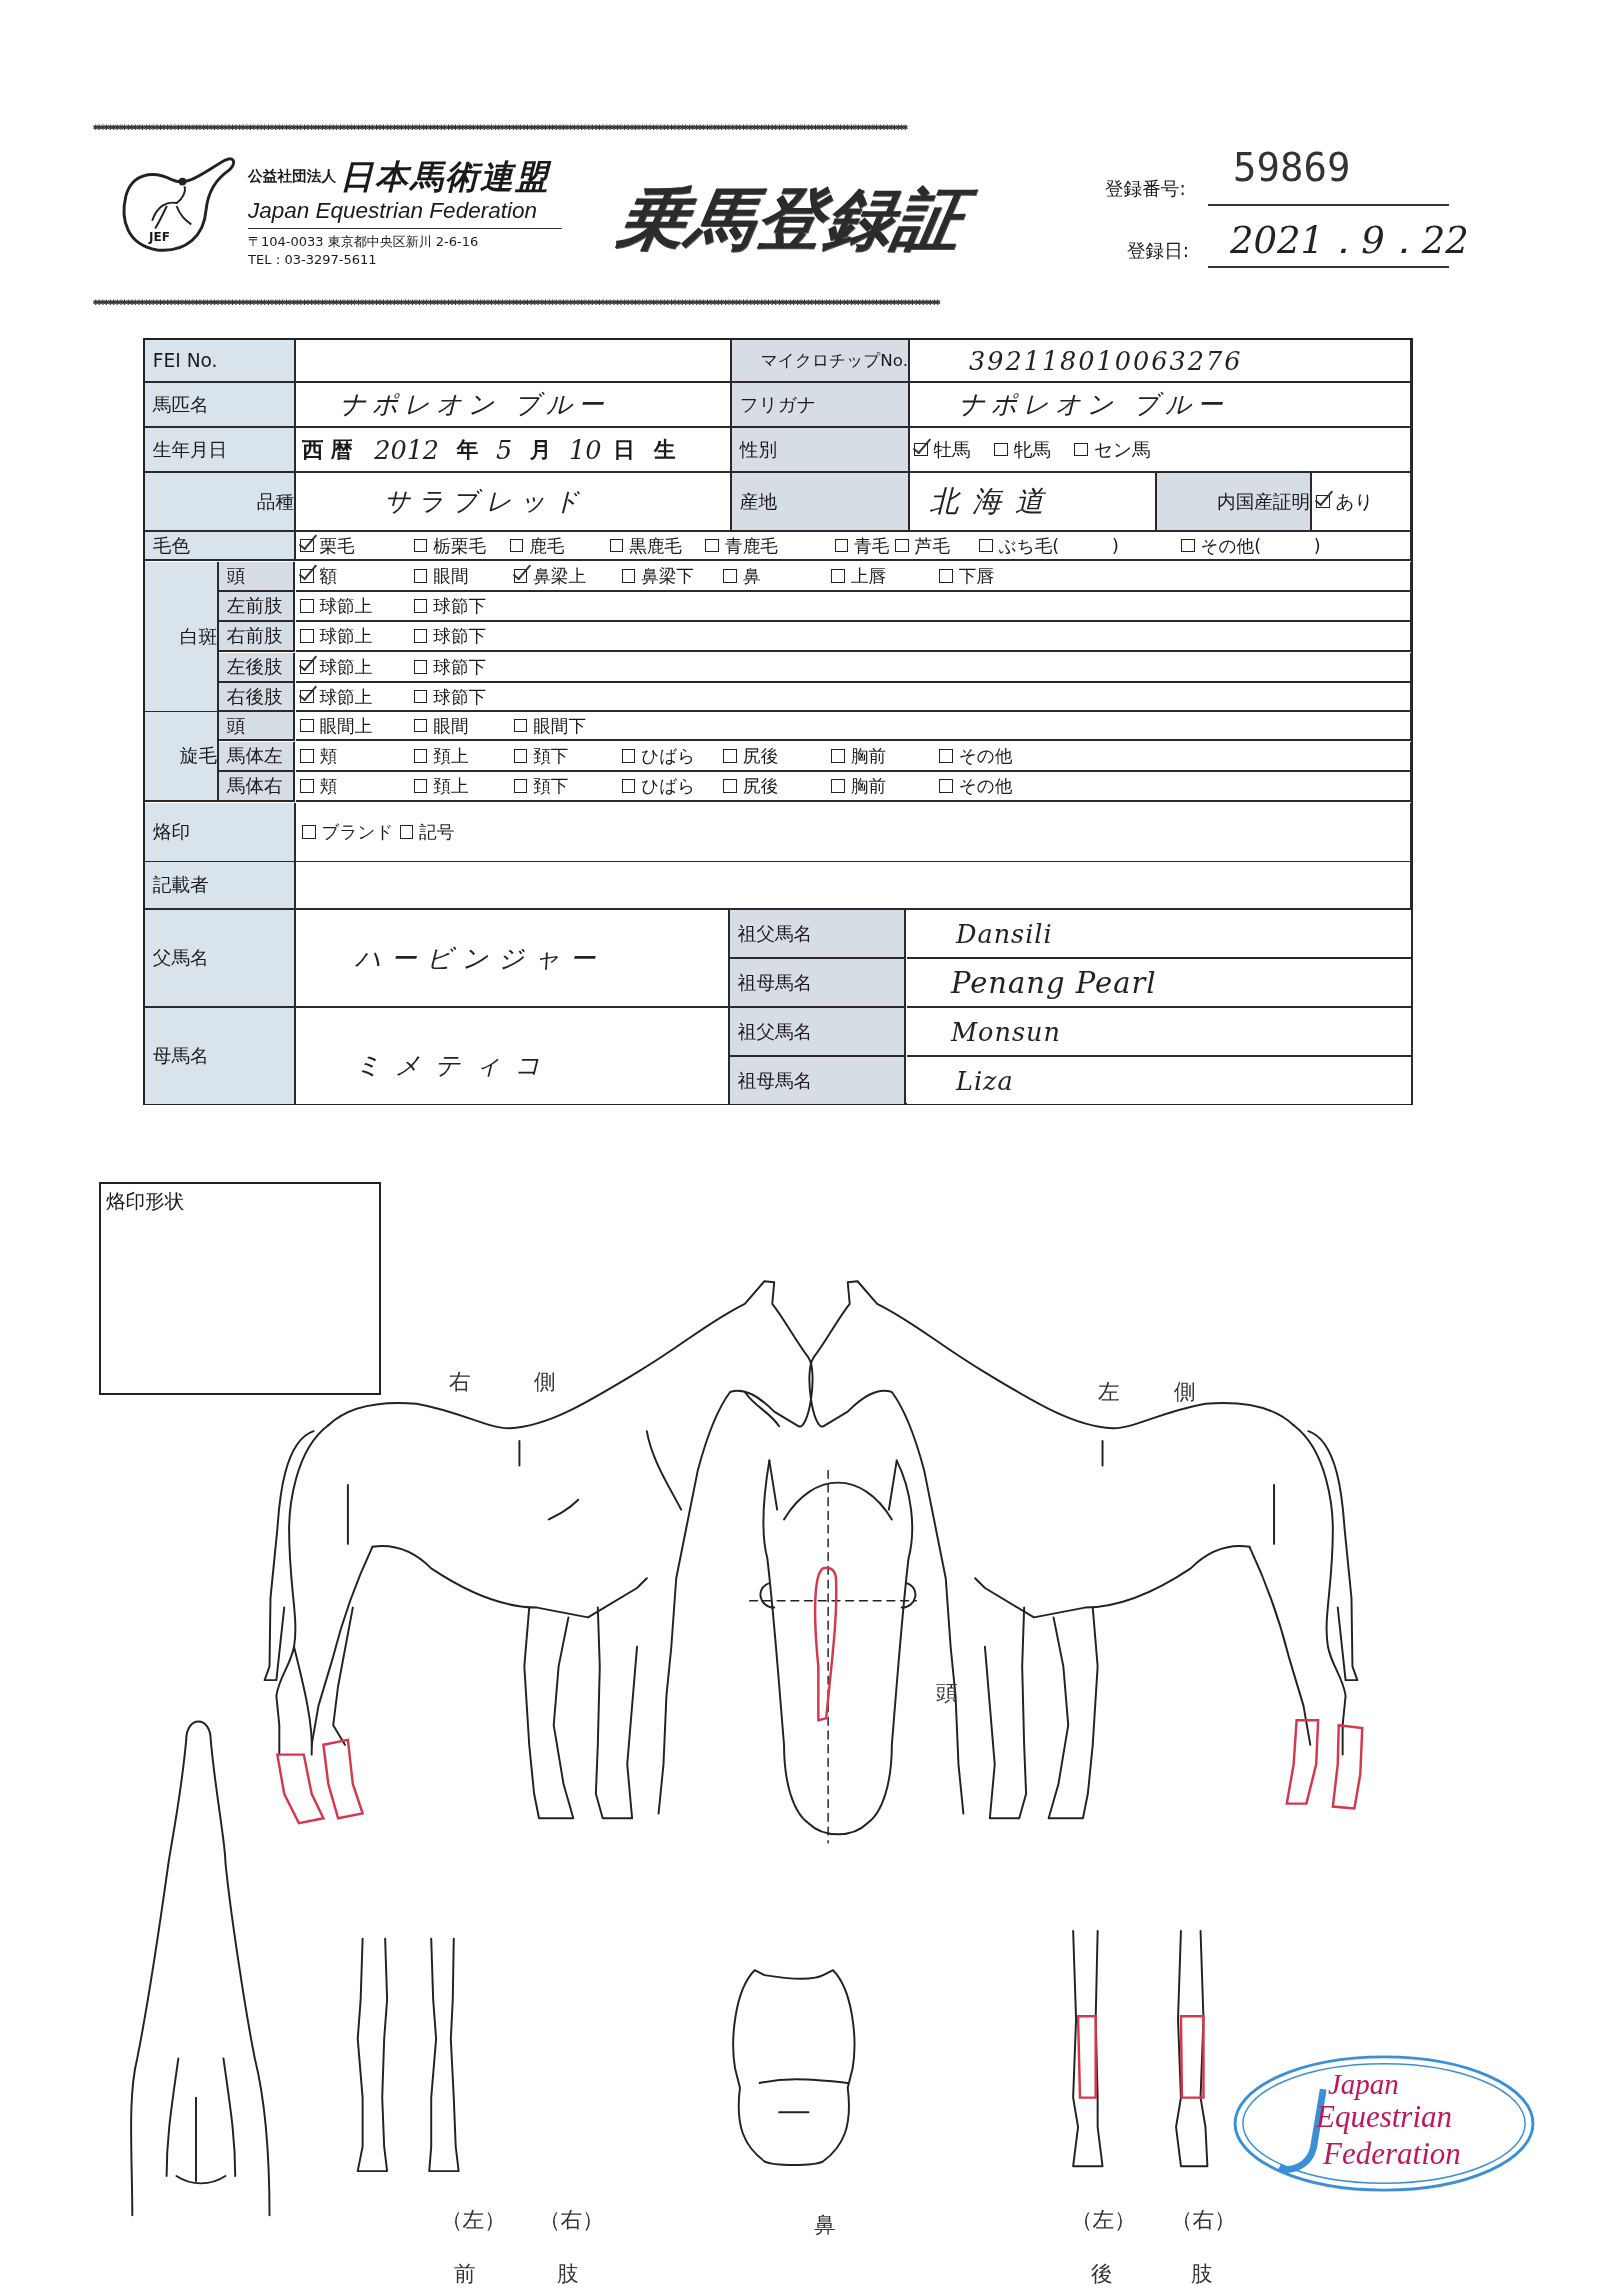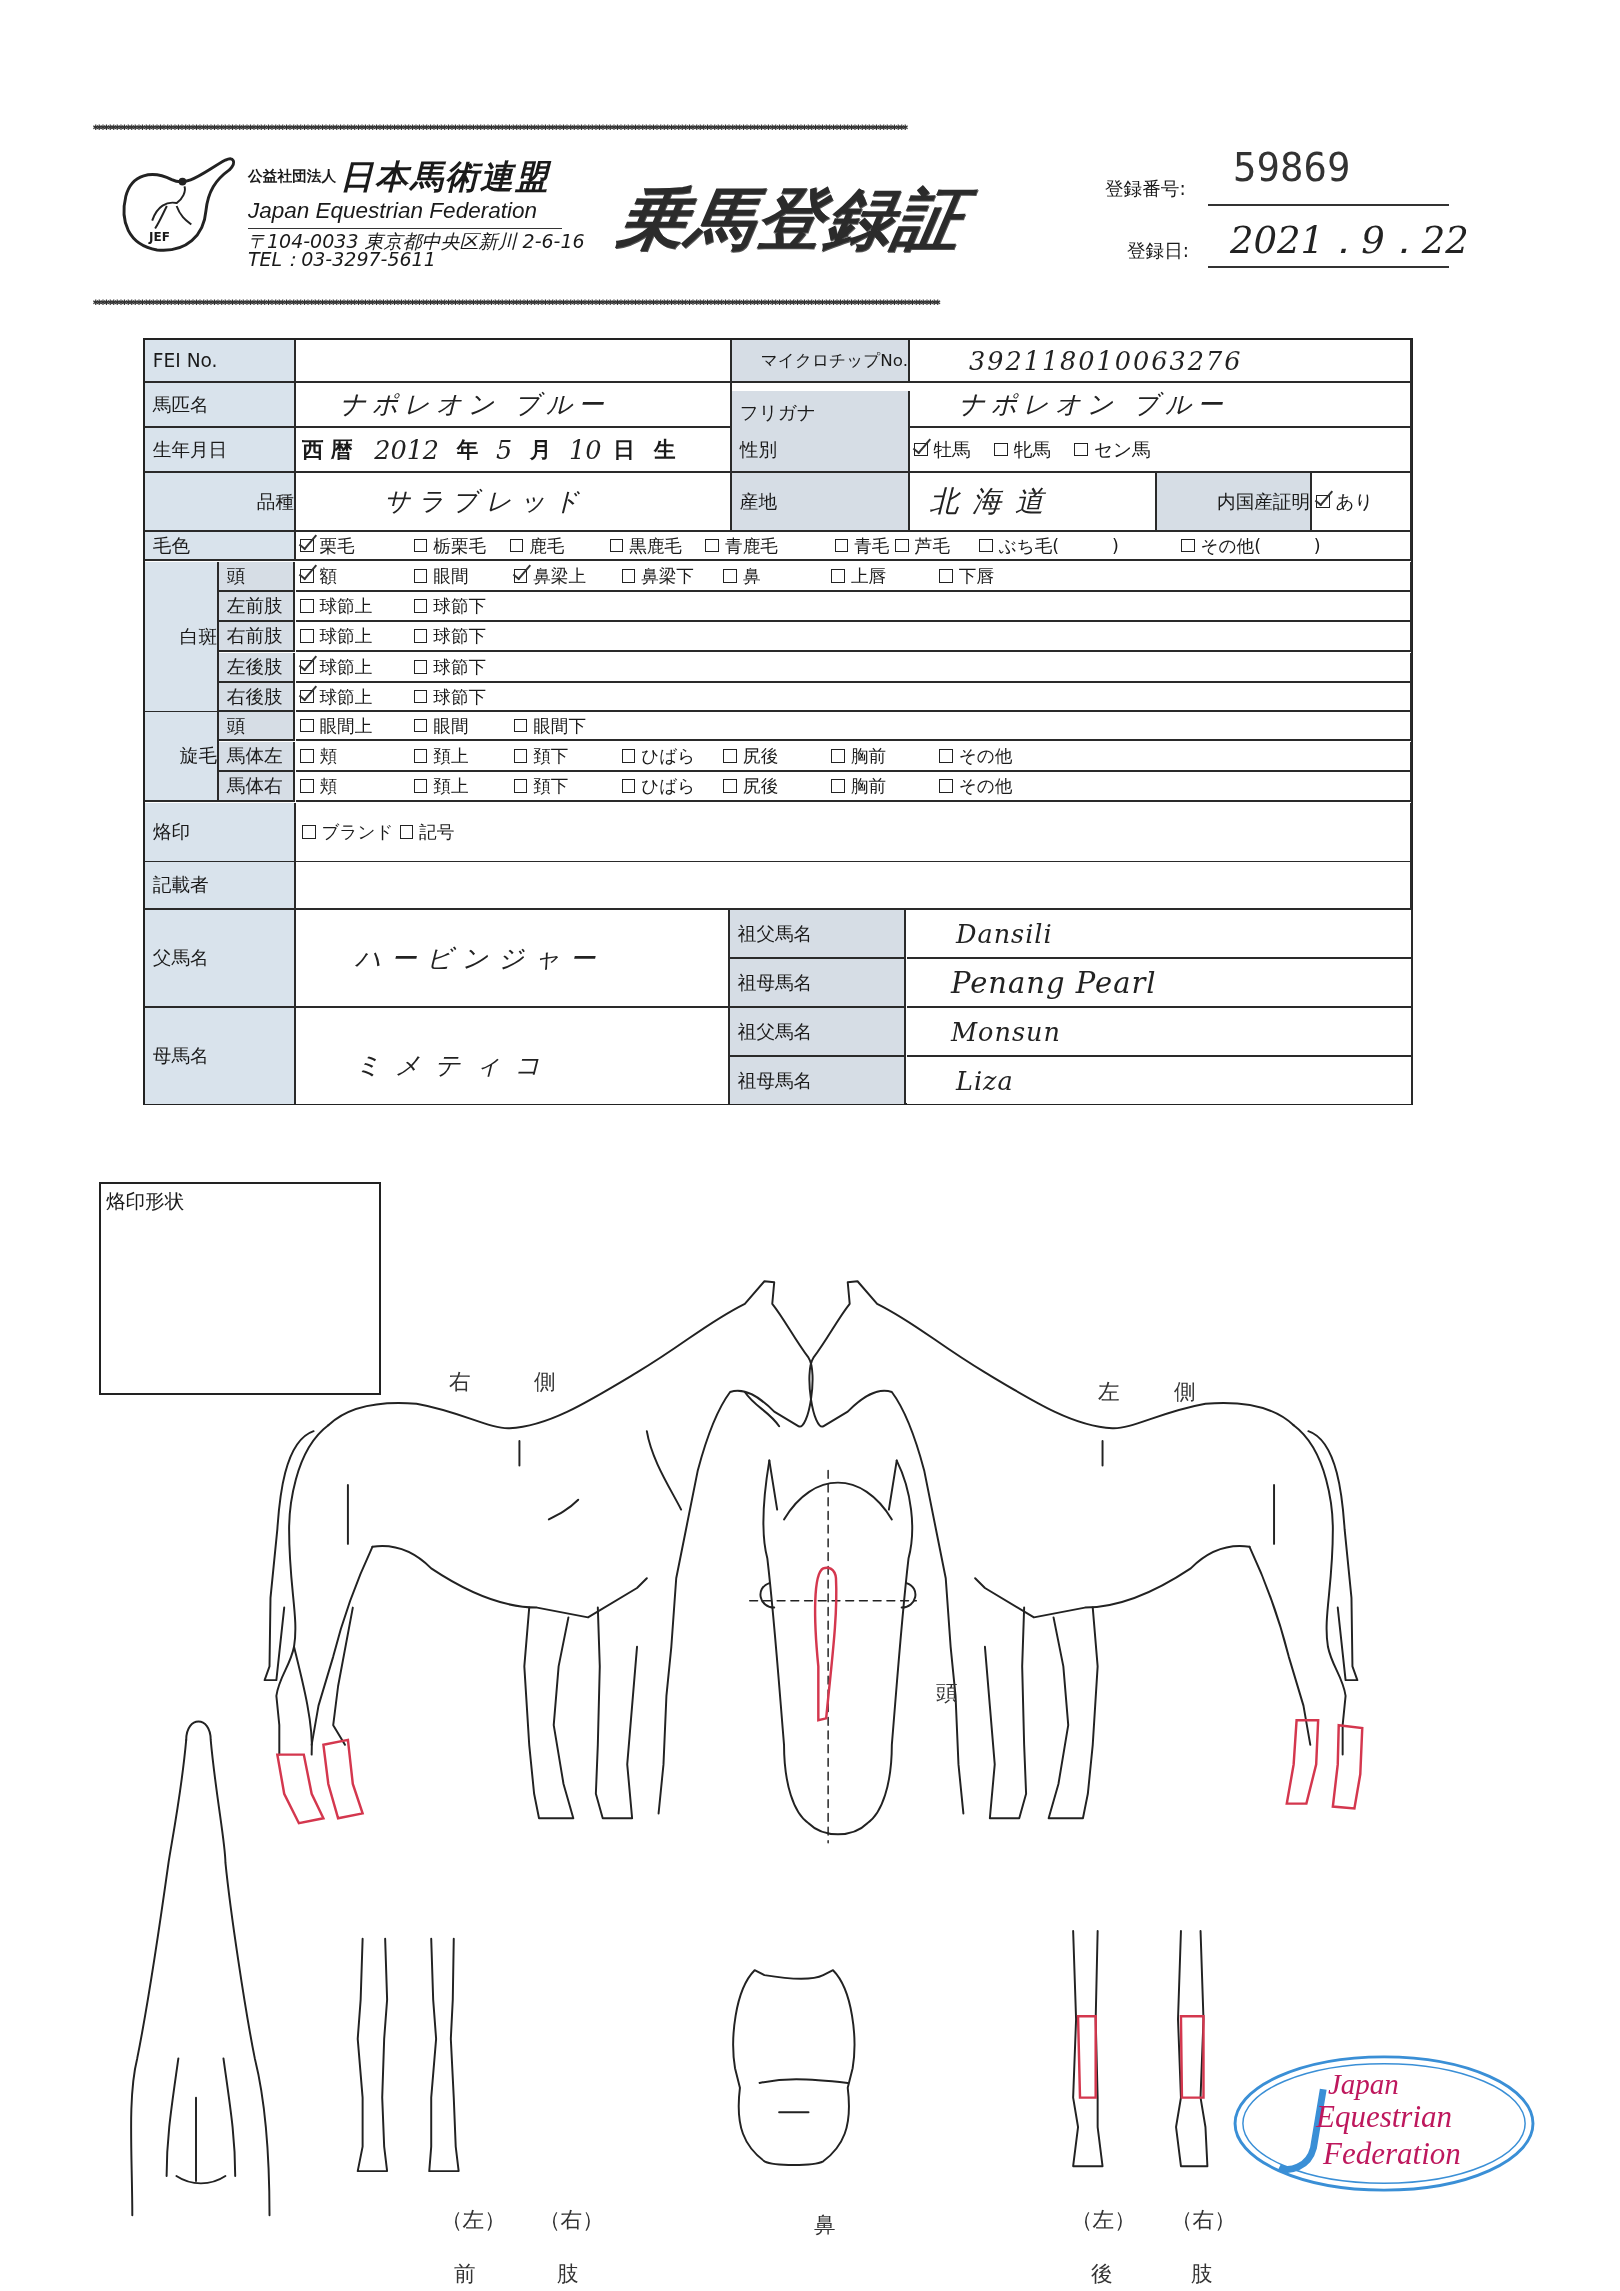--- a/index.html
+++ b/index.html
@@ -7,21 +7,21 @@
   body { position: relative; font-family: "DejaVu Sans", "Liberation Sans", sans-serif; color: #1a1a1a; }
   .abs { position: absolute; }
   .stars { position: absolute; left: 93px; width: 1392px; height: 9.8px; overflow: hidden; white-space: nowrap;
            font-family: "DejaVu Sans Mono", monospace; font-size: 9.8px; line-height: 9.8px; letter-spacing: -2.3px; color: #333; }
   
   .logo { position: absolute; left: 118px; top: 152px; width: 127px; height: 108px; }
   .org-small { position: absolute; left: 248px; top: 167px; font-size: 14.7px; font-weight: bold; }
   .org-big { position: absolute; left: 340px; top: 155px; font-size: 33px; font-style: italic; font-weight: bold; letter-spacing: 2px; }
   .org-en { position: absolute; left: 248px; top: 198px; font-family: "Liberation Sans", sans-serif; font-style: italic; font-size: 22.5px; }
   .org-line { position: absolute; left: 248px; top: 228px; width: 314px; border-top: 1px solid #333; }
-  .org-addr { position: absolute; left: 248px; top: 233px; font-size: 19px; font-style: italic; line-height: 17.6px; }
+  .org-addr { position: absolute; left: 248px; top: 233px; font-size: 13px; line-height: 17.6px; }
   .doc-title { position: absolute; left: 619px; top: 174px; font-size: 67px; font-weight: bold; font-style: italic; color: #2b2b2b; letter-spacing: 2px;
                transform: skewX(-10deg); text-shadow: 1px 1px 0 #555; }
   .reg-label { position: absolute; font-size: 18.6px; }
   .reg-value { position: absolute; font-family: "DejaVu Sans Mono", monospace; font-size: 39px; color: #333; }
   .reg-hand { position: absolute; font-family: "DejaVu Serif", serif; font-size: 37px; font-style: italic; color: #222; }
   .reg-line { position: absolute; border-top: 2px solid #333; }
 
   
   .tbl { position: absolute; left: 143px; top: 330px; width: 1270px; height: 767px; border: 2.9px solid #222; margin-top: 8px; }
   .cell { position: absolute; border-right: 2px solid #2a2a2a; border-bottom: 2px solid #2a2a2a; display: flex; align-items: center; font-size: 18.6px; padding-left: 7.8px; white-space: nowrap; overflow: hidden; }
@@ -91,21 +91,21 @@
   <div class="cell val hand" style="left:765px;top:0;width:502px;height:43px;padding-left:59px;letter-spacing:2px;">
       <span>392118010063276</span>
     </div>
 
   <div class="cell lbl" style="left:0;top:43px;width:151px;height:45px;">
       <span>馬匹名</span>
     </div>
   <div class="cell val hand" style="left:151px;top:43px;width:436px;height:45px;padding-left:44px;letter-spacing:5.9px;">
       <span>ナポレオン ブルー</span>
     </div>
-  <div class="cell lbl2" style="left:587px;top:51px;width:178px;height:45px;">
+  <div class="cell lbl2" style="left:587px;top:43px;width:178px;height:45px;">
       <span>フリガナ</span>
     </div>
   <div class="cell val hand" style="left:765px;top:43px;width:502px;height:45px;padding-left:49px;letter-spacing:5.9px;">
       <span>ナポレオン ブルー</span>
     </div>
 
   <div class="cell lbl" style="left:0;top:88px;width:151px;height:45px;">
       <span>生年月日</span>
     </div>
   <div class="cell val" style="left:151px;top:88px;width:436px;height:45px;padding-left:5.9px;">

